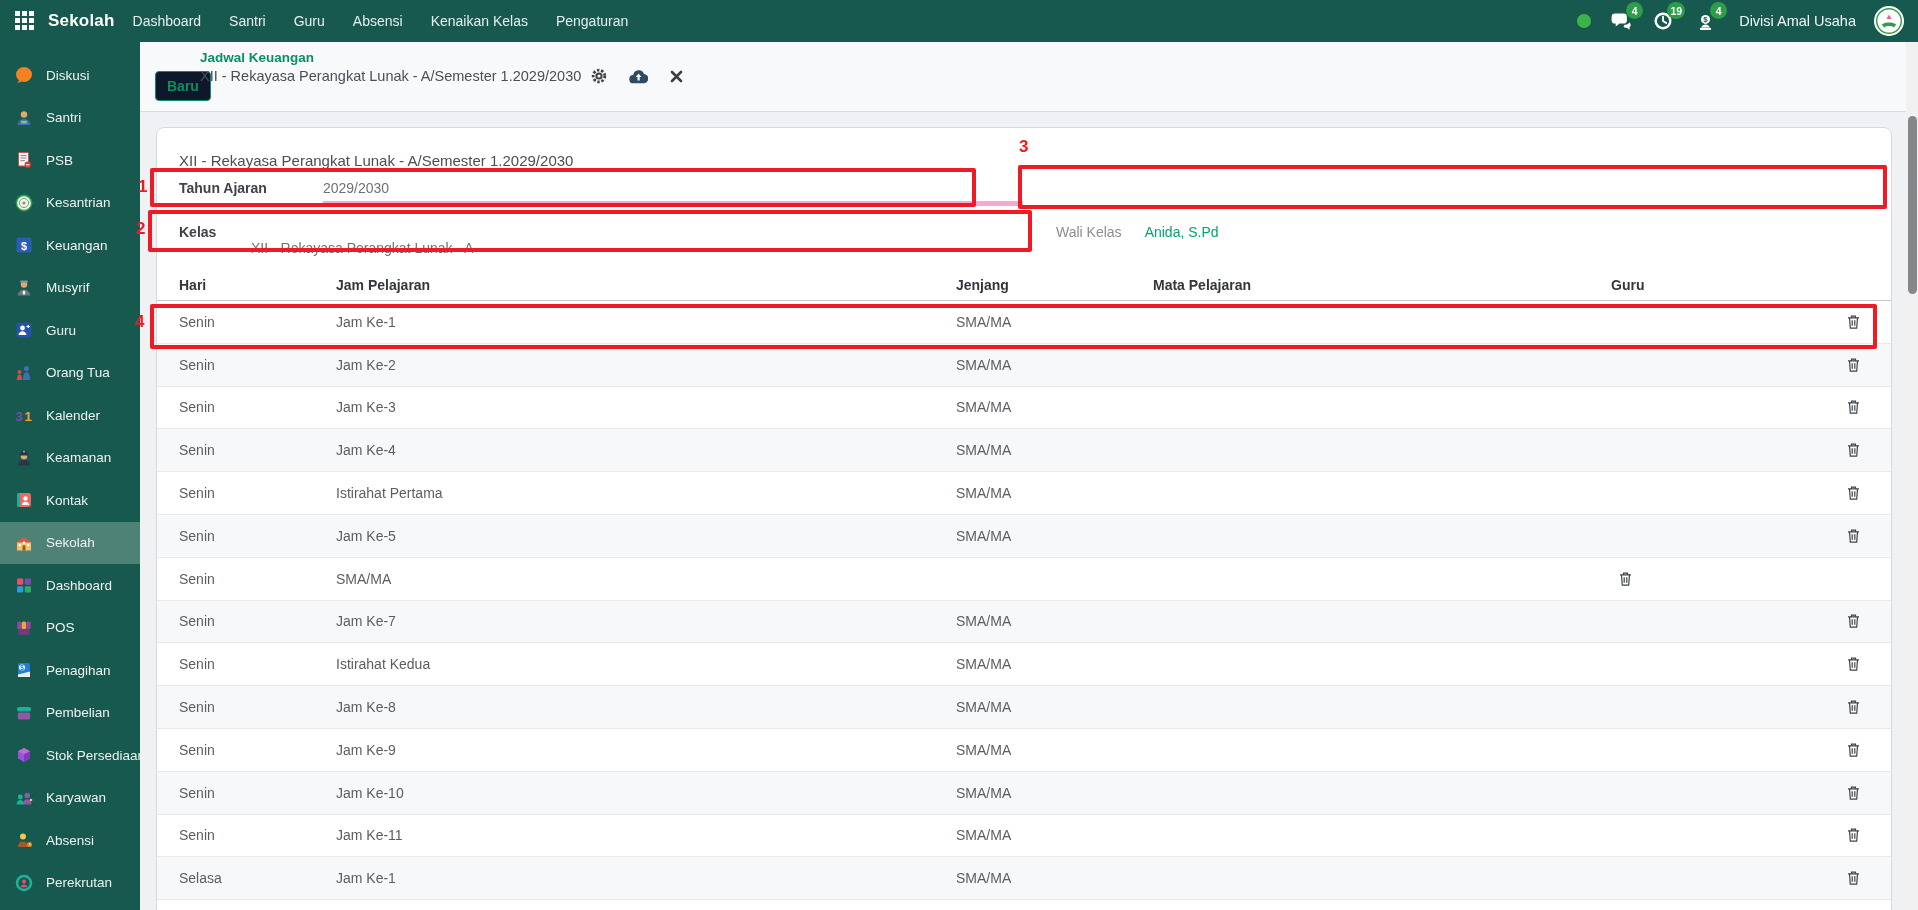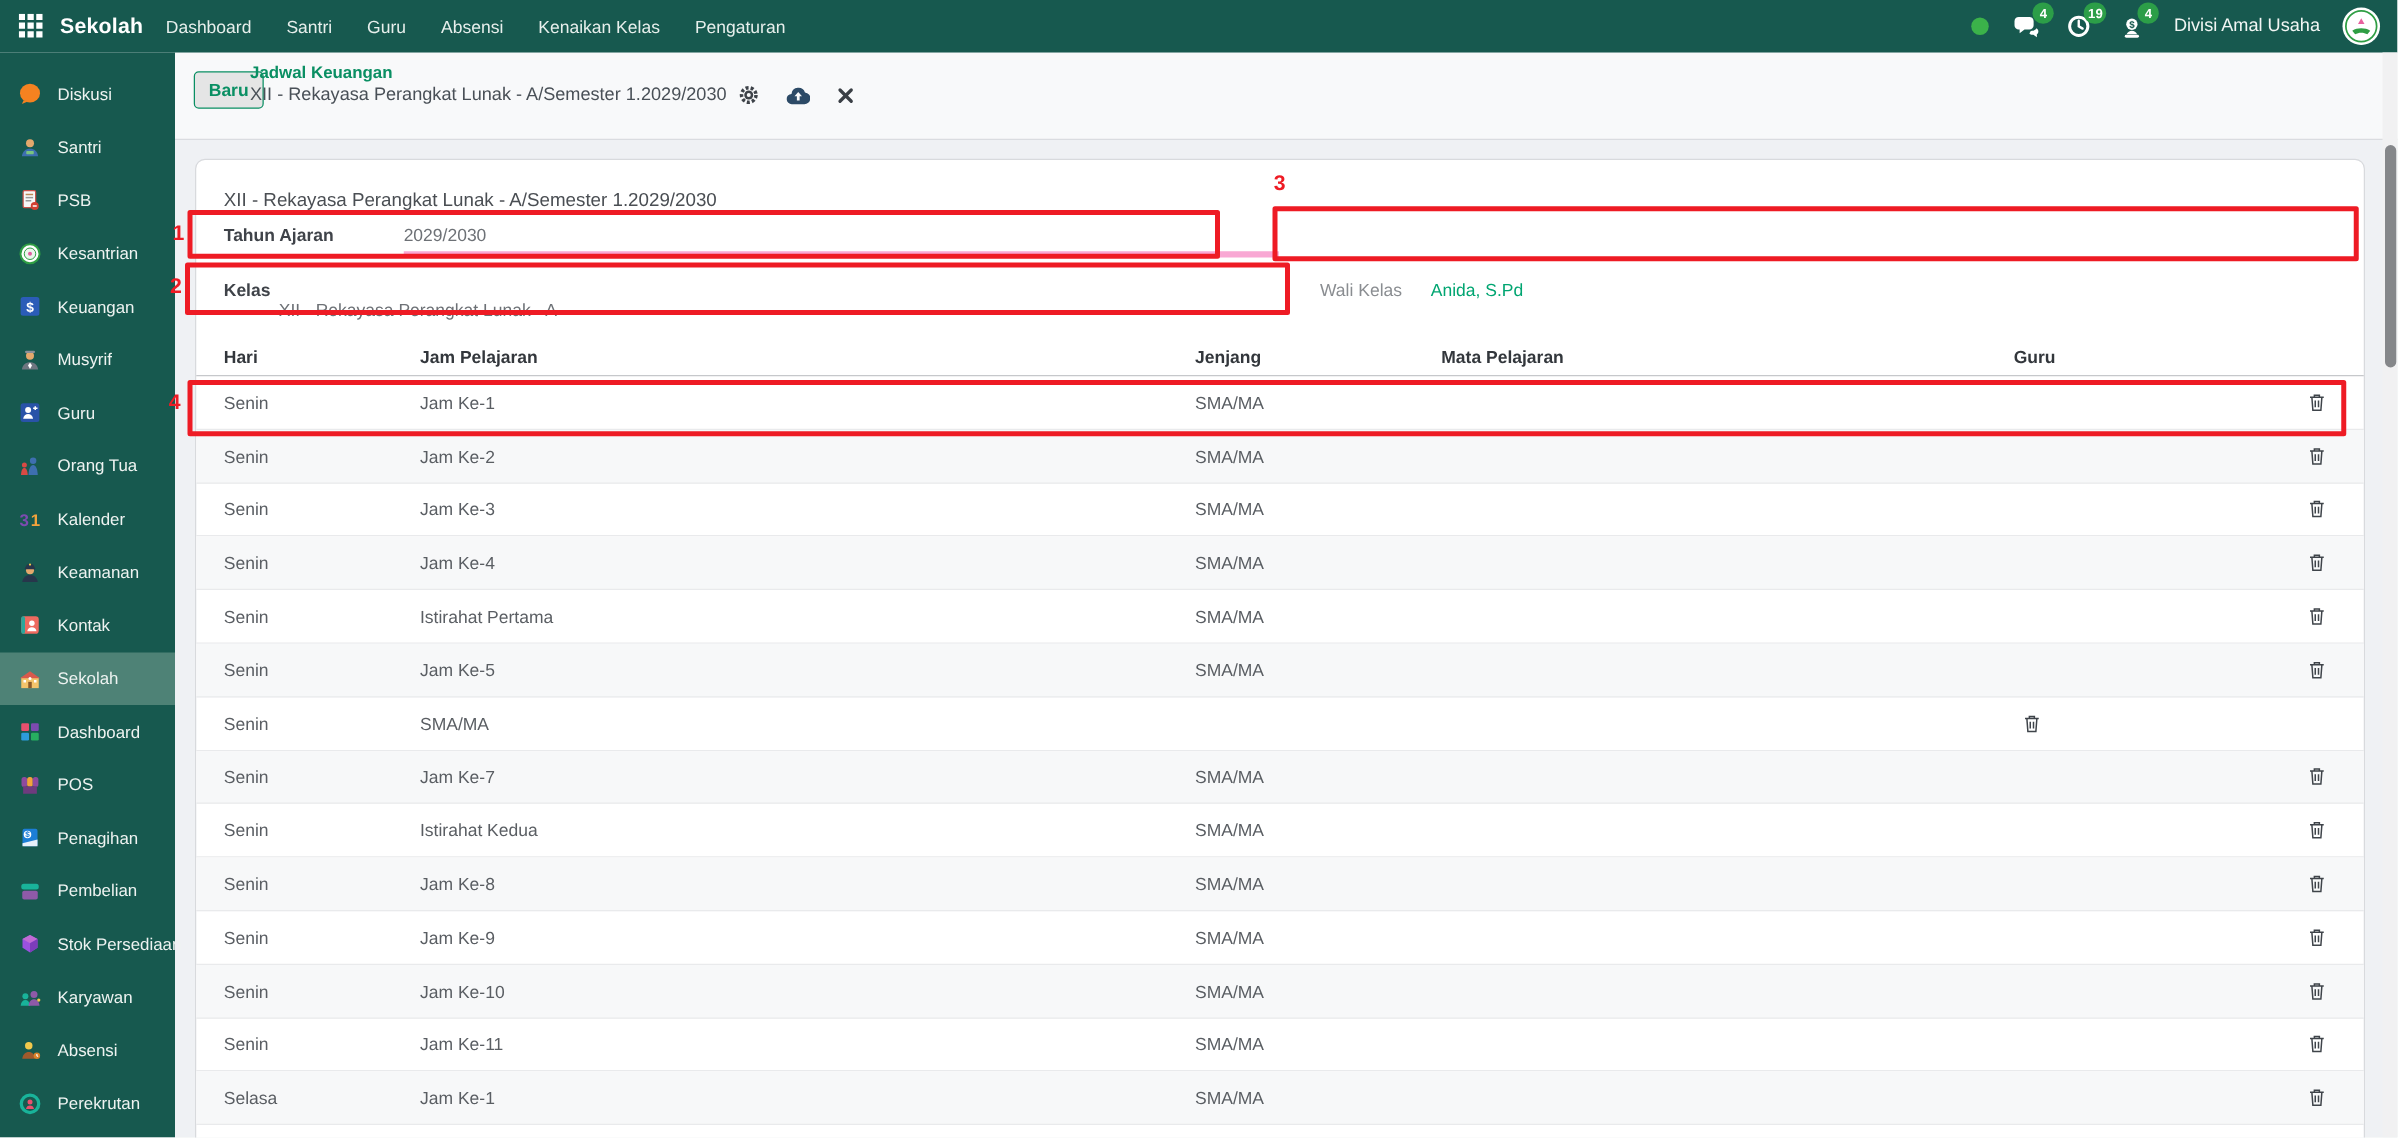--- a/index.html
+++ b/index.html
@@ -32,21 +32,21 @@
   .sidebar { position:absolute; top:42px; left:0; width:140px; height:868px; background:var(--teal);
     padding-top:12px; z-index:20; }
   .s-item { height:42.5px; display:flex; align-items:center; gap:12px; padding-left:14px; cursor:pointer; }
   .s-item.active { background:var(--teal-active); }
   .s-item .s-icon { width:20px; height:20px; flex:0 0 20px; }
   .s-item .s-label { color:#eef3f1; font-size:13.5px; white-space:nowrap; }
 
   
   .panel { position:absolute; top:42px; left:140px; width:1778px; height:70px; background:#f8f9fa;
     border-bottom:1px solid #dadce0; }
-  .btn-new { position:absolute; left:15px; top:15px; height:30px; padding:0 11px; background:#e5e5e5;
+  .btn-new { position:absolute; left:15px; top:29px; height:30px; padding:0 11px; background:#0f172a;
     border:1px solid var(--accent); border-radius:4px; color:var(--accent); font-size:14px; font-weight:700;
     cursor:pointer; font-family:"Liberation Sans",sans-serif; }
   .tab-info { position:absolute; left:60px; top:8px; }
   .tab-title { color:var(--accent); font-size:13.5px; font-weight:700; }
   .tab-sub { margin-top:3px; display:flex; align-items:center; gap:22px; }
   .tab-sub .sub-text { color:#495057; font-size:14.5px; }
   .tab-sub .ic { cursor:pointer; display:flex; align-items:center; }
   .tab-sub .ic.gear { margin-left:-12px; }
 
   
@@ -55,21 +55,21 @@
     border:1px solid #d8dadd; border-radius:8px; }
   .record-title { position:absolute; left:22px; top:24px; font-size:15px; color:#4a4e53; }
 
   .fgroup { position:absolute; display:flex; align-items:flex-start; }
   .flabel { font-size:14px; font-weight:700; color:#3f4349; white-space:nowrap; }
   .flabel.muted { font-weight:400; color:#8a8d91; }
   .fvalue { font-size:14px; color:#6d7176; }
   .fvalue.underlined { border-bottom:5px solid #f9a8d4; padding-bottom:5px; }
   .fvalue.link { color:var(--link); cursor:pointer; }
   .fg-ta { left:22px; top:52px; }  .fg-ta .fvalue { margin-left:56px; width:700px; }
-  .fg-kelas { left:22px; top:96px;flex-direction:column; } .fg-kelas .fvalue { margin-left:44px; }
+  .fg-kelas { left:22px; top:96px;flex-direction:column; } .fg-kelas .fvalue { margin-left:72px; }
   .fg-sem { left:876px; top:50px; } .fg-sem .fvalue { margin-left:47px; width:767px; }
   .fg-wali { left:899px; top:96px; } .fg-wali .fvalue { margin-left:23px; }
 
   
   .sched { position:absolute; left:0; top:141px; width:1734px; }
   .srow { display:grid; grid-template-columns:157px 620px 197px 458px 228px 1fr; padding-left:22px; align-items:center; }
   .shead { height:32px; border-bottom:1px solid #c6c8cb; font-weight:700; color:#33373c; font-size:14px; }
   .sbody .srow { height:42.8px; border-bottom:1px solid #e9eaec; color:#5a5e63; font-size:14px; cursor:pointer; }
   .sbody .srow:nth-child(even) { background:#f7f8f9; }
   .cell-trash { display:flex; justify-content:flex-start; padding-left:5px; }

